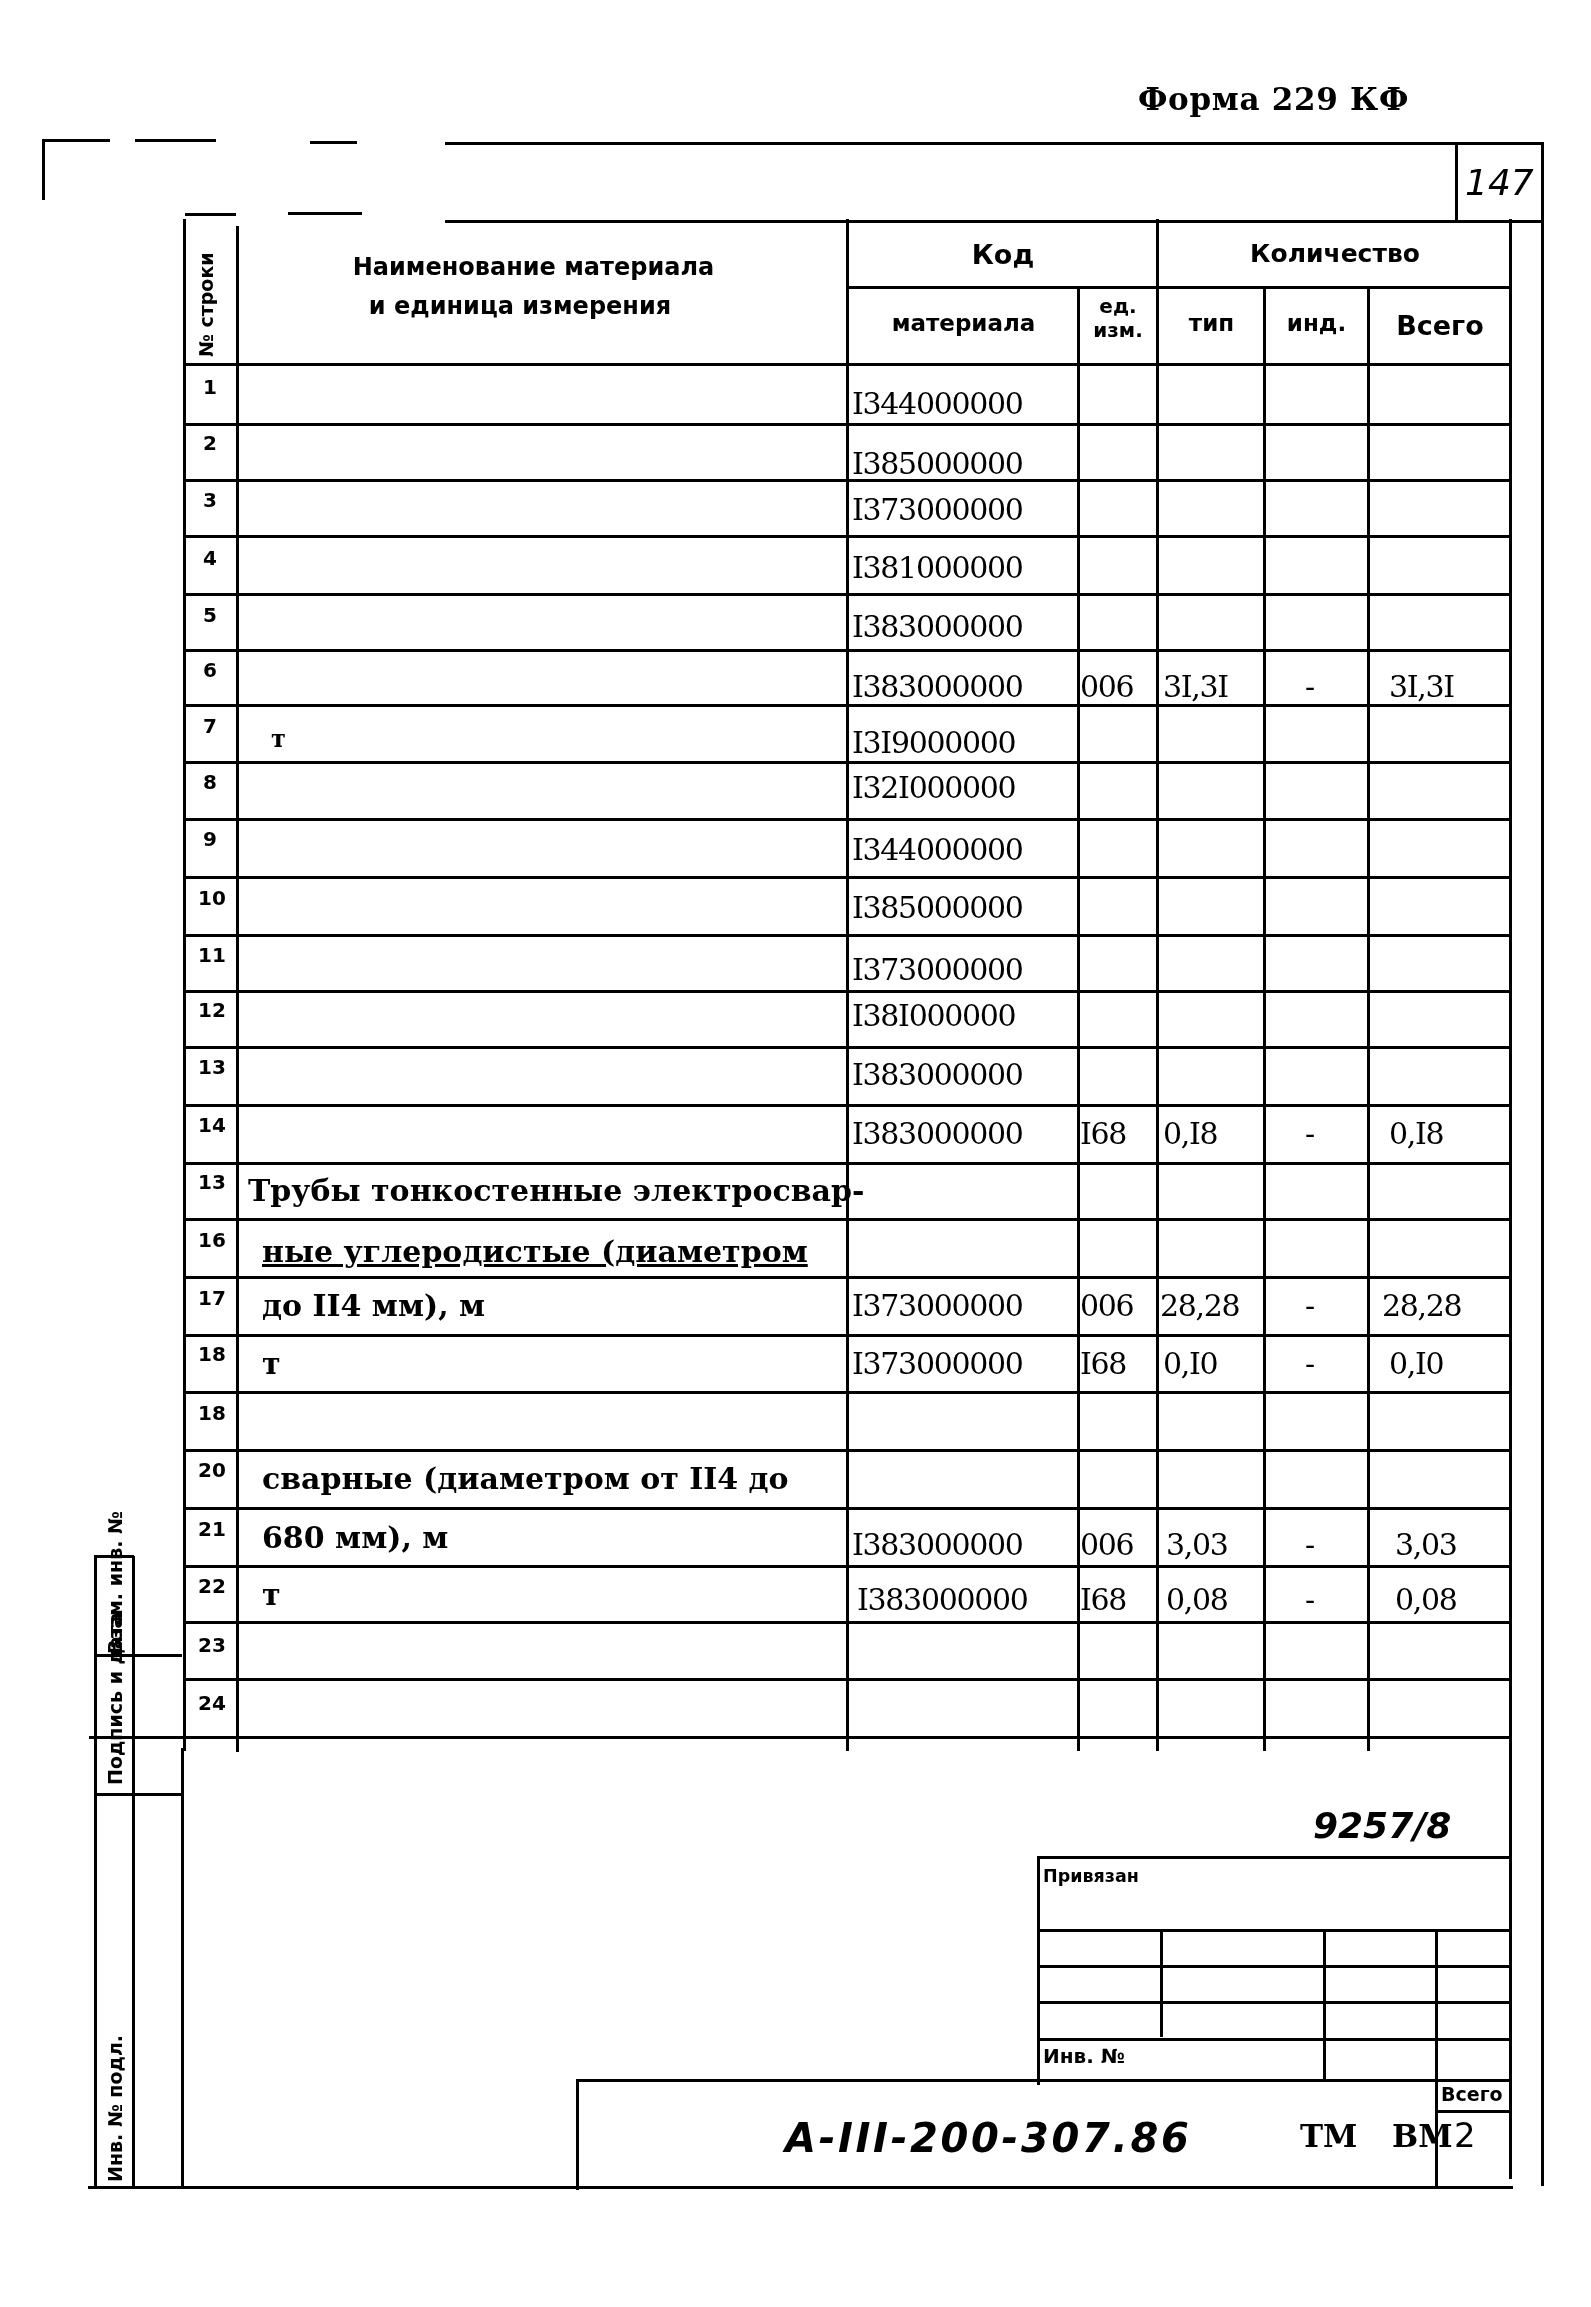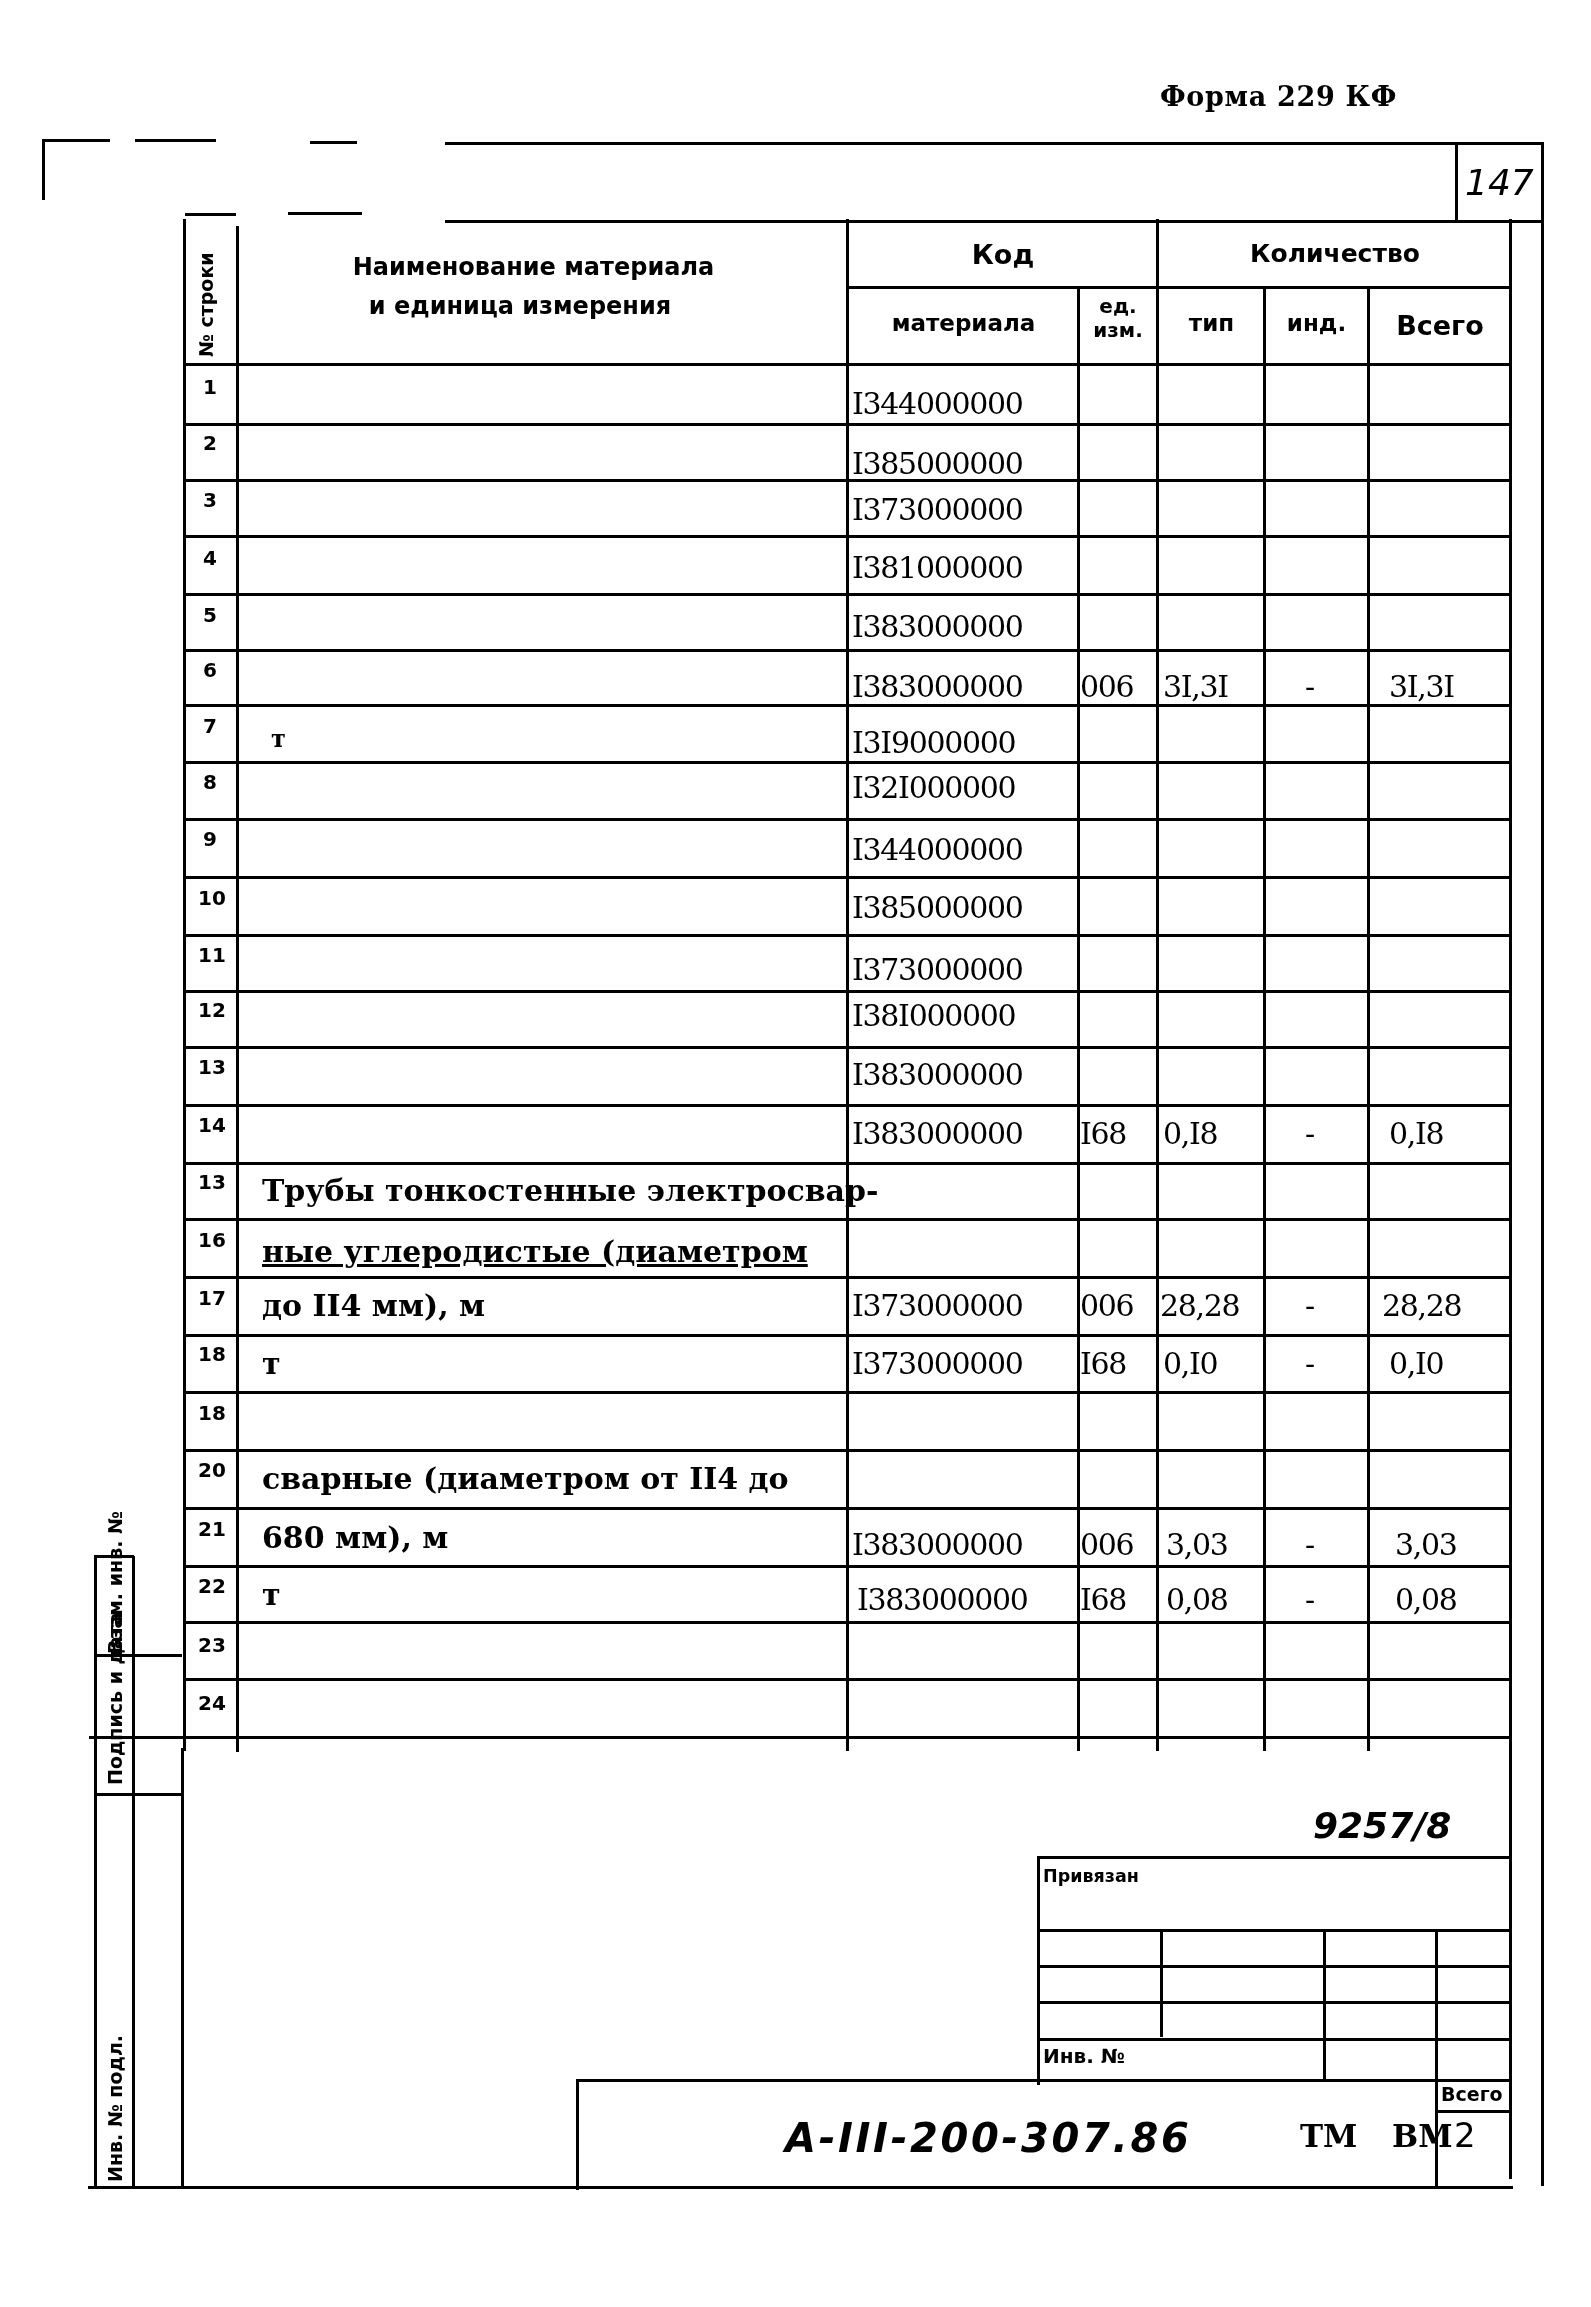--- a/index.html
+++ b/index.html
@@ -1,20 +1,20 @@
 <!DOCTYPE html>
 <html style="font-size:10.8px"><head>
 <meta charset="utf-8">
 <style>
   html, body { margin:0; padding:0; background:#ffffff; }
   body { width:1591px; height:2307px; position:relative; overflow:hidden; color:#000; font-family:"DejaVu Serif", serif; }
   .abs { position:absolute; }
   .line-h { position:absolute; height:3.4px; background:#000; }
   .line-v { position:absolute; width:3.4px; background:#000; }
-  .form-label { left:1138px; top:81px; font-size:27px; font-family:"DejaVu Serif", serif; font-weight:bold; letter-spacing:0.7px;margin-left:22px; }
+  .form-label { left:1138px; top:81px; font-size:31px; font-family:"DejaVu Serif", serif; font-weight:bold; letter-spacing:0.7px; }
   .sheet-num { left:1465px; top:162px; font-size:36px; font-style:italic; font-family:"DejaVu Sans", sans-serif; }
   
   .grid { position:absolute; left:183px; top:219px; width:1329px; }
   .hdr { position:absolute; font-family:"DejaVu Sans", sans-serif; font-weight:bold; font-size:24px; text-align:center; }
   .rownum { position:absolute; font-family:"DejaVu Sans", sans-serif; font-weight:bold; font-size:20px; }
   .cell-text { position:absolute; font-family:"DejaVu Serif", serif; font-weight:bold; font-size:30px; white-space:nowrap; }
   .code { position:absolute; font-family:"DejaVu Serif", serif; font-size:30px; white-space:nowrap; letter-spacing:-1.3px; }
   .vlabel { position:absolute; transform:rotate(-90deg); transform-origin:left top; font-family:"DejaVu Sans", sans-serif; font-weight:bold; font-size:20px; white-space:nowrap; }
   .stamp-label { position:absolute; font-family:"DejaVu Sans", sans-serif; font-weight:bold; font-size:17.5px; }
   .doc-code { position:absolute; font-family:"DejaVu Sans", sans-serif; font-weight:bold; font-style:italic; font-size:40px; letter-spacing:2.7px; }
@@ -138,21 +138,21 @@
     <div class="code" style="left:669px; top:690px;">I383000000</div>
 
     <div class="rownum" style="left:15px; top:746px;">14</div>
     <div class="code" style="left:669px; top:749px;">I383000000</div>
     <div class="code" style="left:897px; top:749px;">I68</div>
     <div class="code" style="left:980px; top:749px;">0,I8</div>
     <div class="code" style="left:1122px; top:749px;">-</div>
     <div class="code" style="left:1206px; top:749px;">0,I8</div>
 
     <div class="rownum" style="left:15px; top:803px;">13</div>
-    <div class="cell-text" style="left:79px; top:806px;">Трубы тонкостенные электросвар-</div>
+    <div class="cell-text" style="left:65px; top:806px;">Трубы тонкостенные электросвар-</div>
 
     <div class="rownum" style="left:15px; top:861px;">16</div>
     <div class="cell-text" style="left:79px; top:867px; text-decoration:underline;">ные углеродистые (диаметром</div>
 
     <div class="rownum" style="left:15px; top:919px;">17</div>
     <div class="cell-text" style="left:79px; top:921px;">до II4 мм), м</div>
     <div class="code" style="left:669px; top:921px;">I373000000</div>
     <div class="code" style="left:897px; top:921px;">006</div>
     <div class="code" style="left:977px; top:921px;">28,28</div>
     <div class="code" style="left:1122px; top:921px;">-</div>

